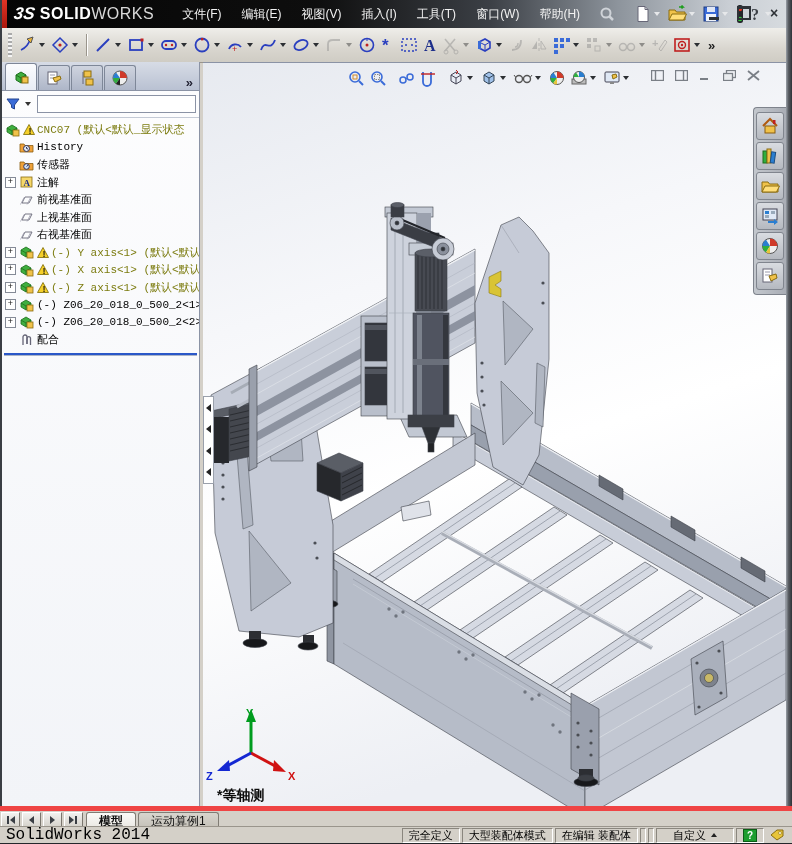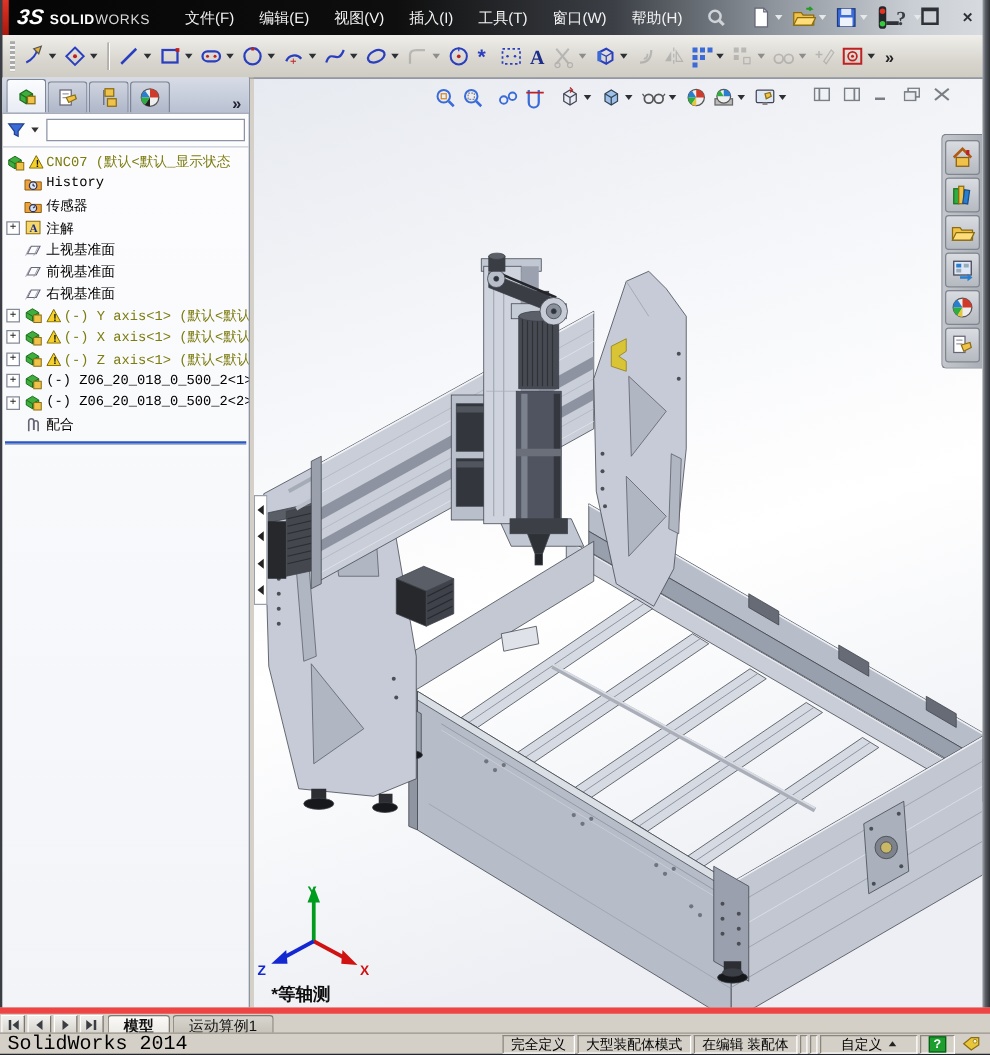--- a/index.html
+++ b/index.html
@@ -11,21 +11,21 @@
   .frame-right{position:absolute;right:0;top:28;width:6px;height:814px;
       background:linear-gradient(90deg,#9aa0a8,#5a5e64 40%,#2e3136);}
   .frame-bottom{position:absolute;left:0;top:841px;width:792px;height:3px;background:#23262a;}
   
   .titlebar{position:absolute;left:0;top:0;width:792px;height:28px;
       background:linear-gradient(90deg,#050505 0%,#0e0e0e 40%,#3c4046 62%,#8d949c 78%,#c9ced4 92%,#d8dce0 100%);
       display:flex;align-items:center;color:#fff;}
   .red-stripe{position:absolute;left:0;top:0;width:7px;height:34px;background:linear-gradient(180deg,#e03426,#a01208);}
   .brand{display:flex;align-items:baseline;margin-left:14px;margin-right:18px;white-space:nowrap;}
   .brand .mark{font-style:italic;font-weight:bold;font-size:17px;transform:skewX(-8deg);margin-right:5px;}
-  .brand .nm{font-size:11px;letter-spacing:.5px;font-weight:bold;}
+  .brand .nm{font-size:16px;letter-spacing:.5px;font-weight:bold;}
   .brand .nm .lt{font-weight:normal;color:#d8d8d8;}
   .menubar{display:flex;height:100%;}
   .menu-item{padding:0 10px;line-height:28px;color:#f2f2f2;cursor:default;}
   .tsearch{width:22px;height:22px;margin-left:6px;display:flex;align-items:center;justify-content:center;}
   .quickbar{display:flex;align-items:center;margin-left:14px;}
   .qbtn{display:flex;align-items:center;height:24px;padding:0 2px;}
   .qbtn svg{display:block;}
   .care{width:0;height:0;border-left:3.5px solid transparent;border-right:3.5px solid transparent;
         border-top:4px solid #2c2f33;margin:0 3px 0 2px;}
   .winbtns{position:absolute;right:8px;top:4px;display:flex;gap:10px;align-items:center;}
@@ -441,29 +441,29 @@
               <text x="4.5" y="10.5" font-size="9" font-weight="bold" fill="#1d2e8a" font-family="Liberation Serif,serif">A</text>
             </svg></span>
           <span class="tlabel">注解</span>
         </div>
         <div class="trow">
           <span class="texp-sp"></span>
           <span class="ticon"><svg width="15" height="14" viewBox="0 0 15 14">
               <path d="M3 10 L6 4 L13 4 L10 10 Z" fill="none" stroke="#667" stroke-width="0.9"></path>
               <path d="M1.5 11.5 L5 4.5 M8 11.5 L11.5 4.5" stroke="#99a" stroke-width="0.7"></path>
             </svg></span>
-          <span class="tlabel">上视基准面</span>
+          <span class="tlabel">前视基准面</span>
         </div>
         <div class="trow">
           <span class="texp-sp"></span>
           <span class="ticon"><svg width="15" height="14" viewBox="0 0 15 14">
               <path d="M3 10 L6 4 L13 4 L10 10 Z" fill="none" stroke="#667" stroke-width="0.9"></path>
               <path d="M1.5 11.5 L5 4.5 M8 11.5 L11.5 4.5" stroke="#99a" stroke-width="0.7"></path>
             </svg></span>
-          <span class="tlabel">前视基准面</span>
+          <span class="tlabel">上视基准面</span>
         </div>
         <div class="trow">
           <span class="texp-sp"></span>
           <span class="ticon"><svg width="15" height="14" viewBox="0 0 15 14">
               <path d="M3 10 L6 4 L13 4 L10 10 Z" fill="none" stroke="#667" stroke-width="0.9"></path>
               <path d="M1.5 11.5 L5 4.5 M8 11.5 L11.5 4.5" stroke="#99a" stroke-width="0.7"></path>
             </svg></span>
           <span class="tlabel">右视基准面</span>
         </div>
         <div class="trow">

